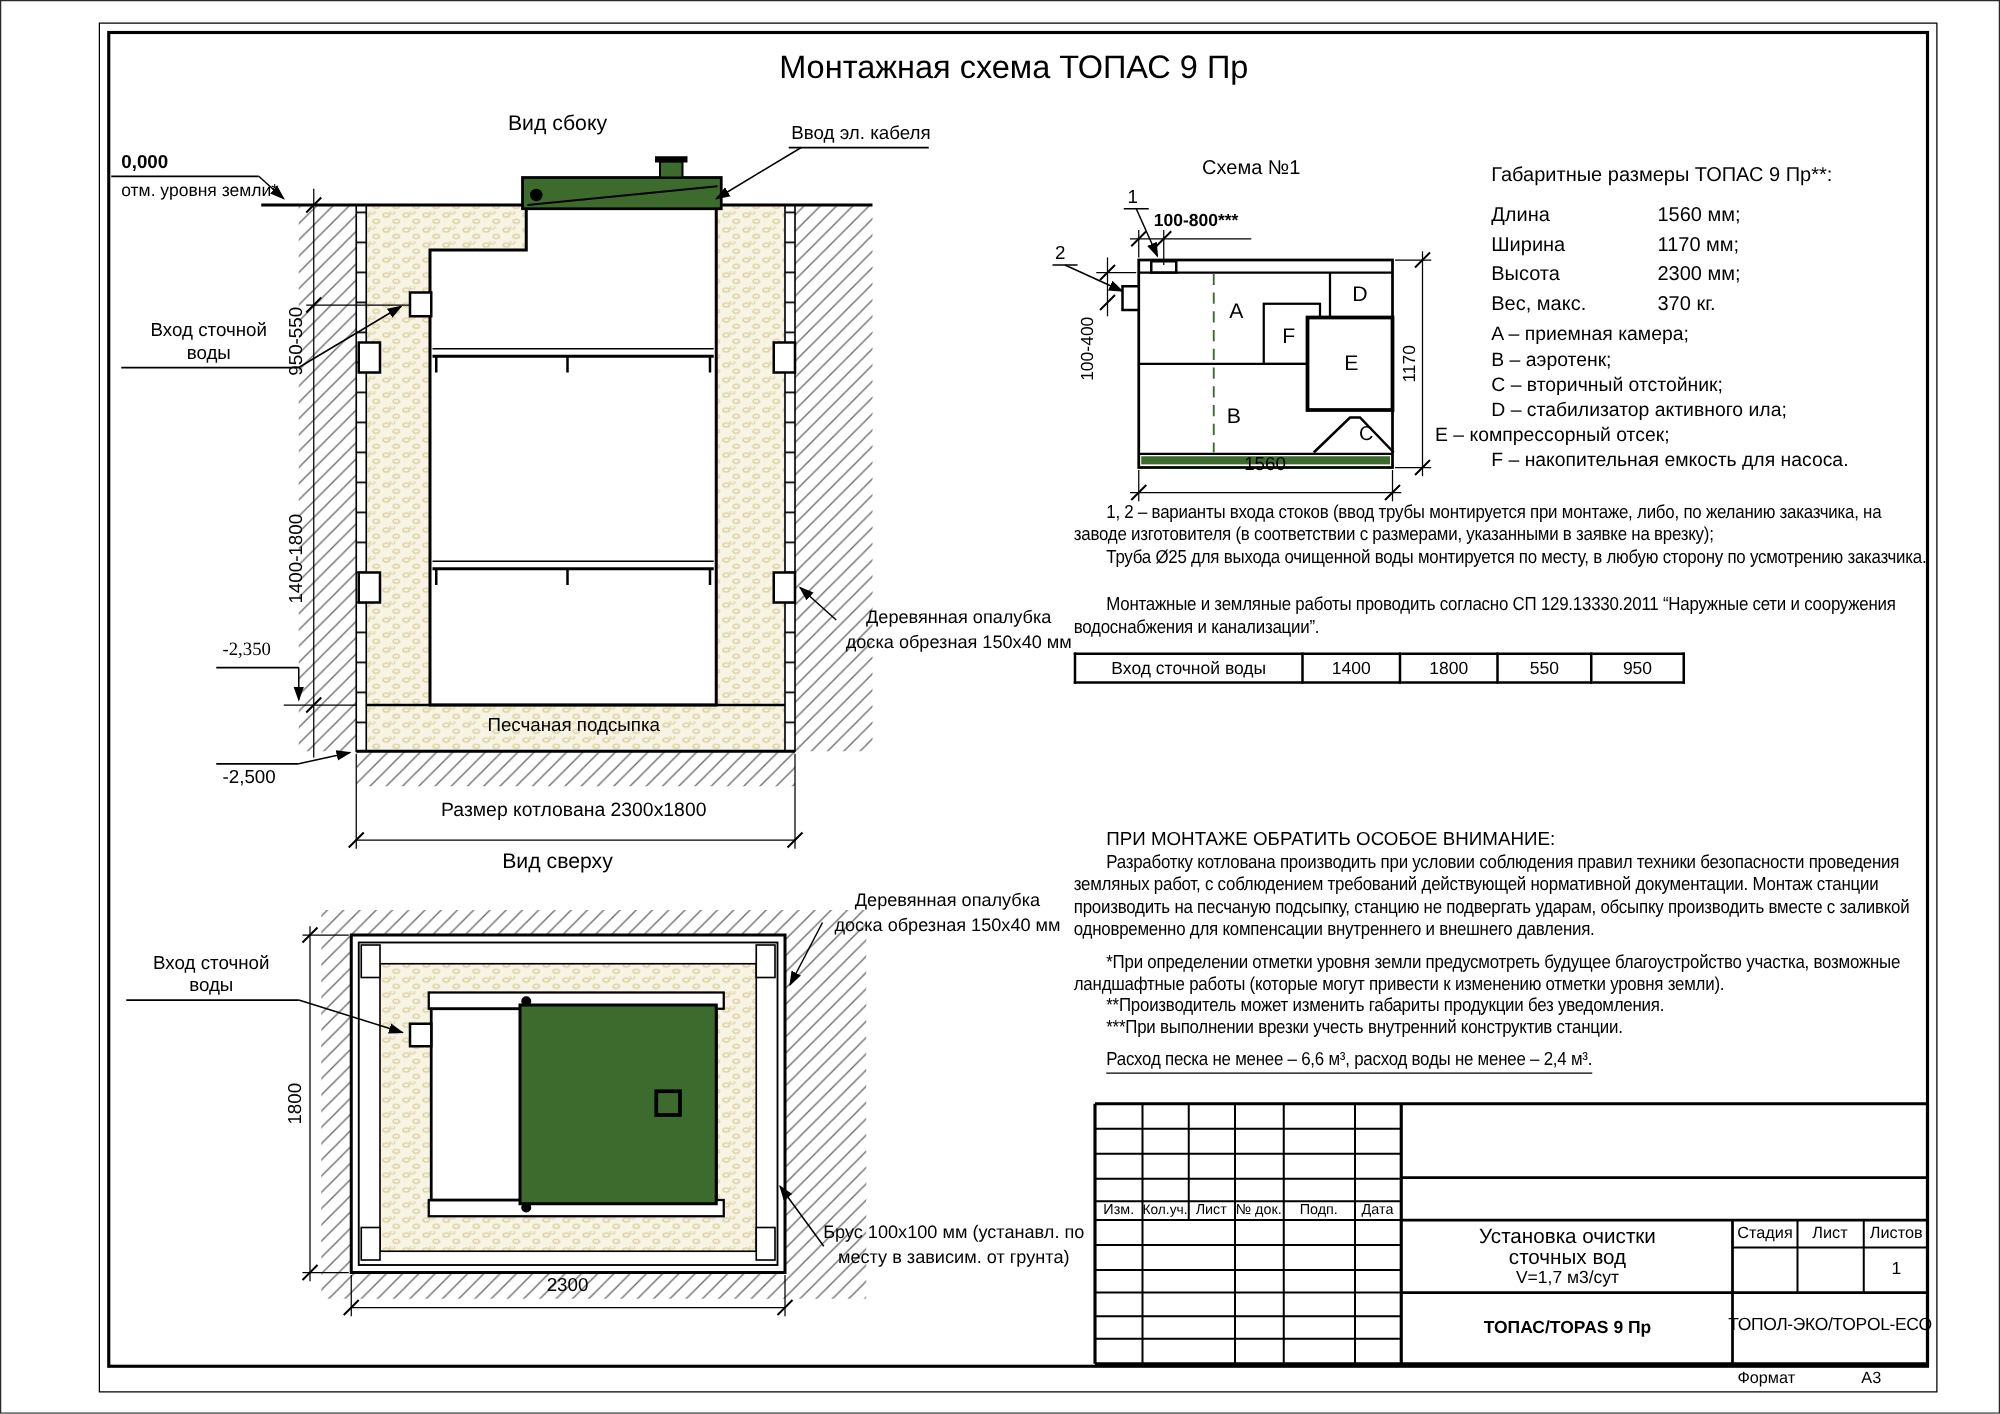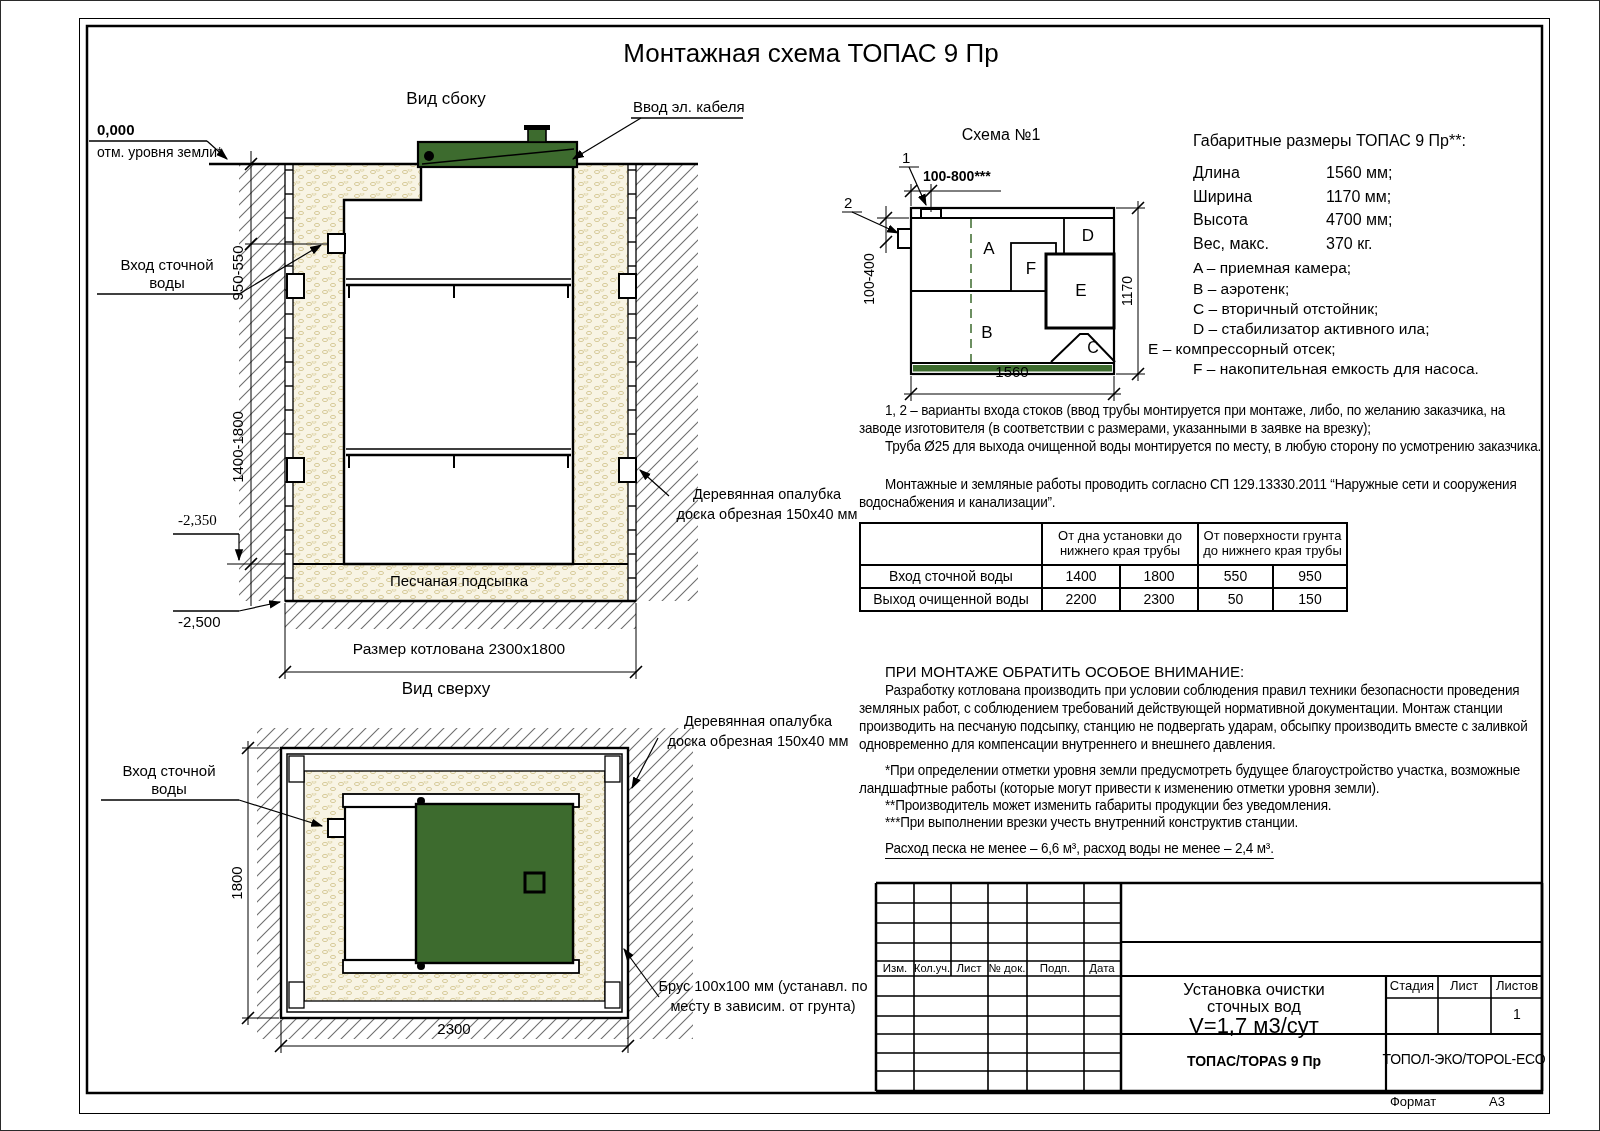--- a/index.html
+++ b/index.html
@@ -182,21 +182,21 @@
   <div class="t c" style="left:1087px;top:225px;font-size:17px;">D</div>
   <div class="t c" style="left:1080px;top:280px;font-size:17px;">E</div>
   <div class="t c" style="left:1030px;top:258px;font-size:17px;">F</div>
 
   <div class="t" style="left:1192px;top:131px;font-size:16px;">Габаритные размеры ТОПАС 9 Пр**:</div>
   <div class="t" style="left:1192px;top:163px;font-size:16px;">Длина</div>
   <div class="t" style="left:1325px;top:163px;font-size:16px;">1560 мм;</div>
   <div class="t" style="left:1192px;top:187px;font-size:16px;">Ширина</div>
   <div class="t" style="left:1325px;top:187px;font-size:16px;">1170 мм;</div>
   <div class="t" style="left:1192px;top:210px;font-size:16px;">Высота</div>
-  <div class="t" style="left:1325px;top:210px;font-size:16px;">4700 мм;</div>
+  <div class="t" style="left:1325px;top:210px;font-size:16px;">2300 мм;</div>
   <div class="t" style="left:1192px;top:234px;font-size:16px;">Вес, макс.</div>
   <div class="t" style="left:1325px;top:234px;font-size:16px;">370 кг.</div>
   <div class="t" style="left:1192px;top:258px;font-size:15.5px;">A – приемная камера;</div>
   <div class="t" style="left:1192px;top:279px;font-size:15.5px;">B – аэротенк;</div>
   <div class="t" style="left:1192px;top:299px;font-size:15.5px;">C – вторичный отстойник;</div>
   <div class="t" style="left:1192px;top:319px;font-size:15.5px;">D – стабилизатор активного ила;</div>
   <div class="t" style="left:1147px;top:339px;font-size:15.5px;">E – компрессорный отсек;</div>
   <div class="t" style="left:1192px;top:359px;font-size:15.5px;">F – накопительная емкость для насоса.</div>
 
   <div class="t cond" style="left:884px;top:401px;font-size:15px;">1, 2 – варианты входа  стоков (ввод трубы монтируется при монтаже, либо, по желанию заказчика, на</div>
@@ -208,43 +208,25 @@
   <table class="xt" style="left:858px;top:521px;width:487px;">
     <colgroup>
         <col style="width:182px">
         <col style="width:78px">
         <col style="width:78px">
         <col style="width:75px">
         <col style="width:74px">
       </colgroup>
     <tbody>
     <tr>
-      <td style="height:40px;"></td>
-      <td colspan="2">
-        <div class="gh">От дна установки до</div>
-        <div class="gh">нижнего края трубы</div>
-      </td>
-      <td colspan="2">
-        <div class="gh">От поверхности грунта</div>
-        <div class="gh">до нижнего края трубы</div>
-      </td>
-    </tr>
-    <tr>
       <td style="height:21px;">Вход сточной воды</td>
       <td>1400</td>
       <td>1800</td>
       <td>550</td>
       <td>950</td>
-    </tr>
-    <tr>
-      <td style="height:21px;">Выход очищенной воды</td>
-      <td>2200</td>
-      <td>2300</td>
-      <td>50</td>
-      <td>150</td>
     </tr>
   </tbody>
     </table>
 
   <div class="t" style="left:884px;top:663px;font-size:15px;">ПРИ МОНТАЖЕ ОБРАТИТЬ ОСОБОЕ ВНИМАНИЕ:</div>
   <div class="t cond" style="left:884px;top:681px;font-size:15px;">Разработку котлована производить при условии соблюдения правил техники безопасности проведения</div>
   <div class="t cond" style="left:858px;top:699px;font-size:15px;">земляных работ, с соблюдением требований действующей нормативной документации. Монтаж станции</div>
   <div class="t cond" style="left:858px;top:717px;font-size:15px;">производить на песчаную подсыпку, станцию не подвергать ударам, обсыпку производить вместе с заливкой</div>
   <div class="t cond" style="left:858px;top:735px;font-size:15px;">одновременно для компенсации внутреннего и внешнего давления.</div>
   <div class="t cond" style="left:884px;top:761px;font-size:15px;">*При определении отметки уровня земли предусмотреть будущее благоустройство участка, возможные</div>
@@ -254,21 +236,21 @@
   <div class="t cond und" style="left:884px;top:839px;font-size:15px;">Расход песка не менее – 6,6 м³, расход воды не менее – 2,4 м³.</div>
 
   <div class="t c" style="left:894px;top:961px;font-size:11.5px;">Изм.</div>
   <div class="t c" style="left:931px;top:961px;font-size:11px;">Кол.уч.</div>
   <div class="t c" style="left:968px;top:961px;font-size:11.5px;">Лист</div>
   <div class="t c" style="left:1006px;top:961px;font-size:11.5px;">№ док.</div>
   <div class="t c" style="left:1054px;top:961px;font-size:11.5px;">Подп.</div>
   <div class="t c" style="left:1101px;top:961px;font-size:11.5px;">Дата</div>
   <div class="t c" style="left:1253px;top:979px;font-size:16.5px;">Установка очистки</div>
   <div class="t c" style="left:1253px;top:996px;font-size:16.5px;">сточных вод</div>
-  <div class="t c" style="left:1253px;top:1013px;font-size:22px;">V=1,7 м3/сут</div>
+  <div class="t c" style="left:1253px;top:1013px;font-size:14px;">V=1,7 м3/сут</div>
   <div class="t c" style="left:1411px;top:978px;font-size:13px;">Стадия</div>
   <div class="t c" style="left:1463px;top:978px;font-size:13px;">Лист</div>
   <div class="t c" style="left:1516px;top:978px;font-size:13px;">Листов</div>
   <div class="t c" style="left:1516px;top:1006px;font-size:14px;">1</div>
   <div class="t c" style="left:1253px;top:1053px;font-size:14px;font-weight:bold;">ТОПАС/TOPAS 9 Пр</div>
   <div class="t c" style="left:1463px;top:1051px;font-size:14px;letter-spacing:-0.3px;">ТОПОЛ-ЭКО/TOPOL-ECO</div>
   <div class="t c" style="left:1412px;top:1094px;font-size:13px;">Формат</div>
   <div class="t c" style="left:1496px;top:1094px;font-size:13px;">А3</div>
 
 </div>

